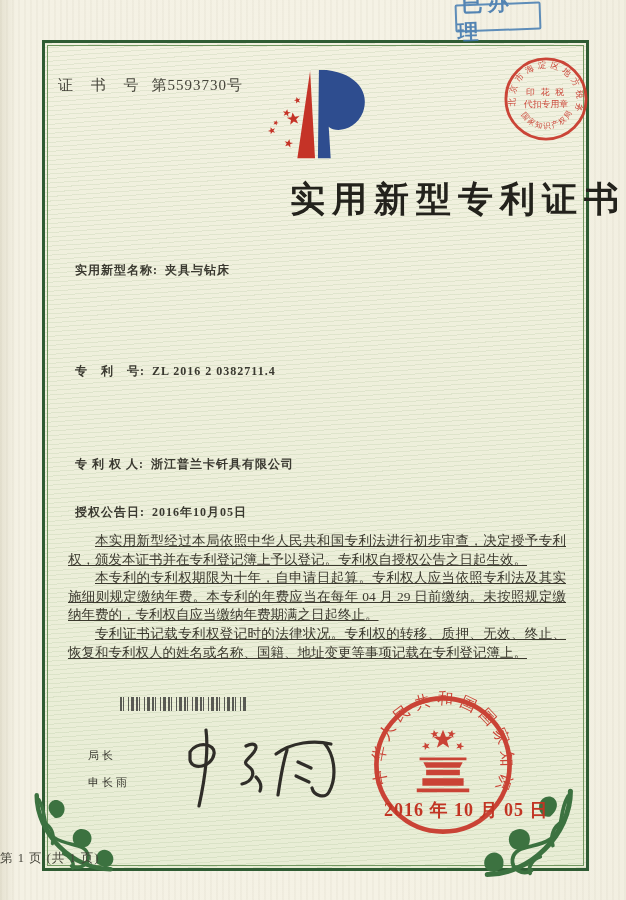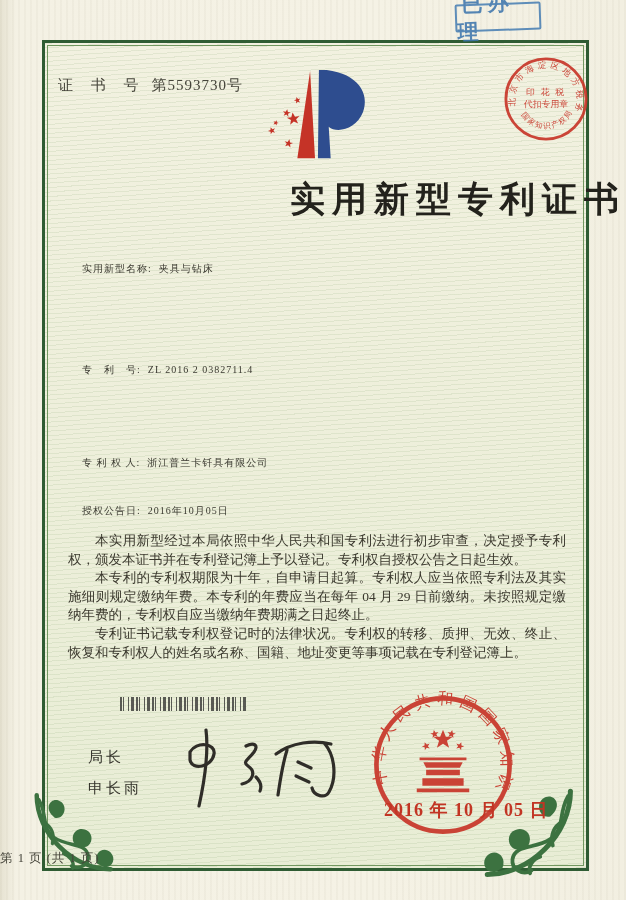--- a/index.html
+++ b/index.html
@@ -30,40 +30,40 @@
   .cert-number .num { margin-left:6px; letter-spacing:1px; }
 
   .logo { position:absolute; left:246px; top:68px; width:138px; height:98px; }
 
   .title {
     position:absolute; left:0; right:0; top:176px; text-align:right;
     font-size:35px; font-weight:bold; color:#23221c;
     letter-spacing:7px; text-indent:7px;
   }
 
-  .field-row { position:absolute; left:82px; font-size:10px; color:#3a3930; white-space:nowrap; }
+  .field-row { position:absolute; left:75px; font-size:12px; color:#3a3930; white-space:nowrap;font-weight:bold; }
   .field-row .f-label { letter-spacing:1px; }
   .field-row .f-value { margin-left:7px; letter-spacing:1px; }
   .fr0 { top:262px; } .fr1 { top:315px; } .fr2 { top:363px; }
   .fr3 { top:409px; } .fr4 { top:456px;text-align:right; } .fr5 { top:504px; }
 
   .body-text {
     position:absolute; left:68px; top:532px; width:498px;
-    font-size:13.5px; line-height:18.6px; text-align:justify; color:#3b392e;
+    font-size:13.5px; line-height:18.6px; text-align:justify; color:#3b392e;text-decoration:underline;
   }
   .body-text p { text-indent:2em; margin:0; }
 
   .barcode {
     position:absolute; left:120px; top:697px; width:127px; height:14px; opacity:.82;
     background:repeating-linear-gradient(90deg,
       #3a3a38 0 2px, transparent 2px 3px, #3a3a38 3px 4px, transparent 4px 8px,
       #3a3a38 8px 9px, transparent 9px 11px, #3a3a38 11px 14px, transparent 14px 16px);
   }
 
-  .signer { position:absolute; left:88px; top:748px; font-size:15px; color:#35342c; }
+  .signer { position:absolute; left:88px; top:748px; font-size:11px; color:#35342c; }
   .signer div { letter-spacing:3px; margin-bottom:12px; }
   .signature-svg { position:absolute; left:168px; top:722px; width:190px; height:90px; }
 
   .seal-svg { position:absolute; left:368px; top:690px; width:150px; height:150px; opacity:.93; }
   .seal-date {
     position:absolute; left:384px; top:798px; font-size:18px; font-weight:bold;
     color:#c23524; letter-spacing:1px; white-space:nowrap;
   }
 
   .tax-stamp-svg { position:absolute; left:497px; top:50px; width:98px; height:98px; opacity:.92; }

